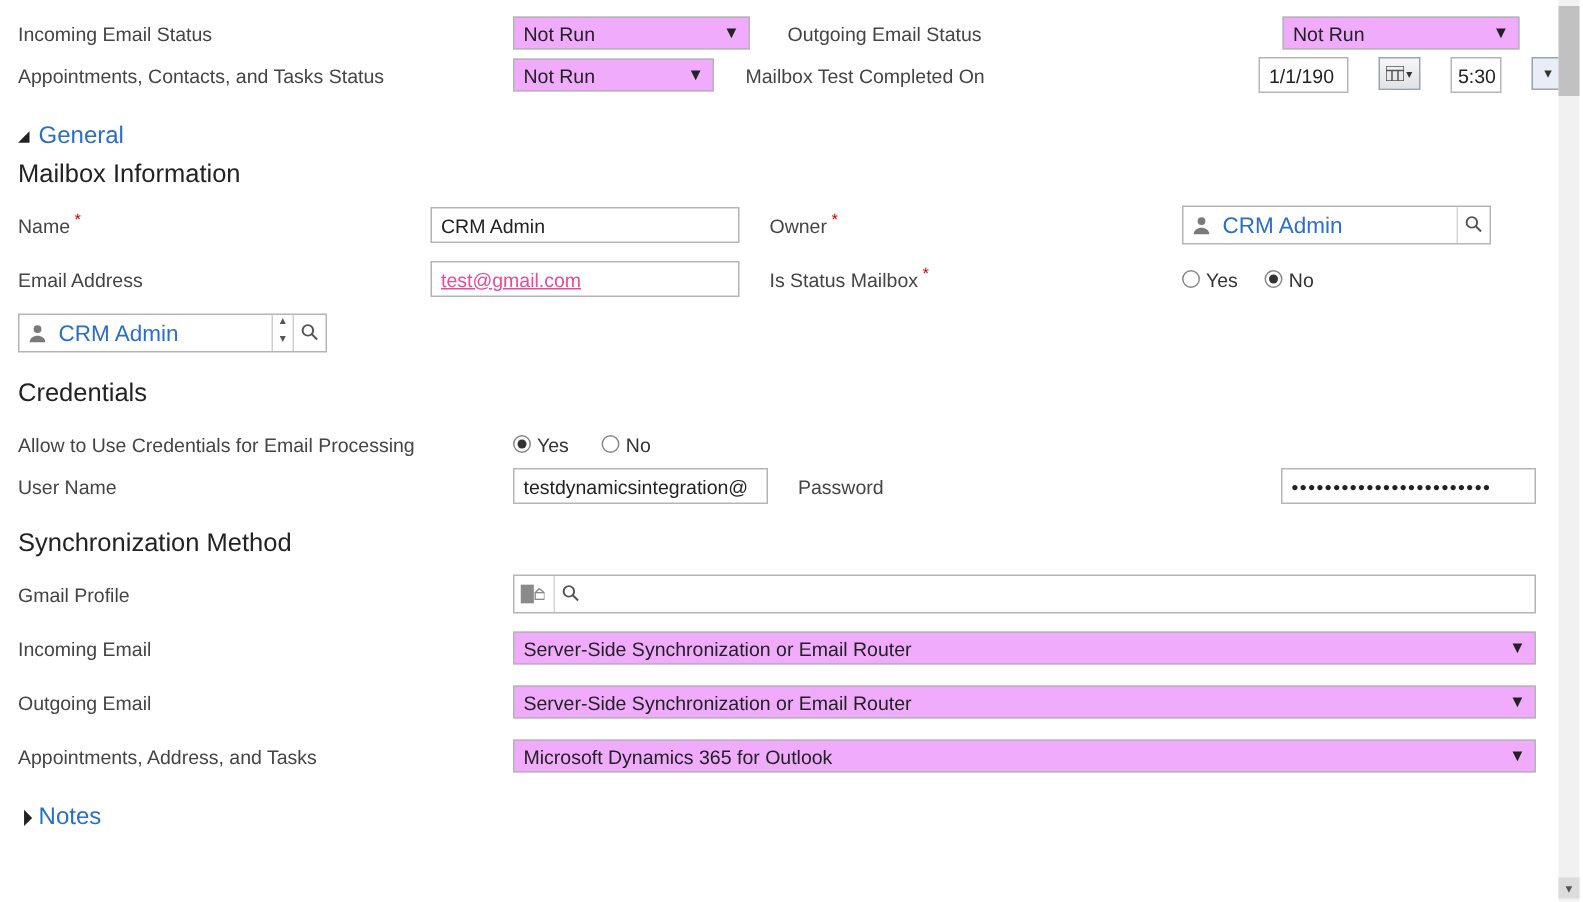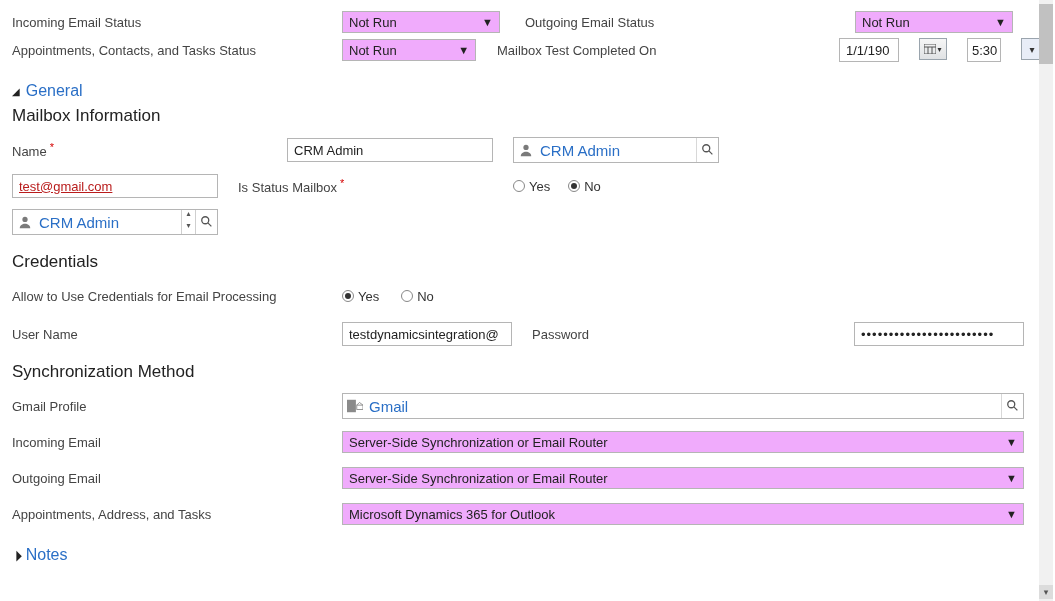--- a/index.html
+++ b/index.html
@@ -99,21 +99,21 @@
   .section-title .tri { font-size:10px; color:#222; margin-right:6px; }
   .subhead { font-size:17px; color:#222; margin:6px 0 10px 0; }
   .radio {
     width:12px; height:12px; border:1px solid #888; border-radius:50%;
     display:inline-block; vertical-align:middle; margin-right:4px; position:relative; background:#fff;
   }
   .radio.checked::after{
     content:""; position:absolute; left:2px; top:2px; width:6px; height:6px; border-radius:50%;
     background:#333;
   }
-  .emailLink { color:#b91c1c; text-decoration:underline; }
+  .emailLink { color:#ec4899; text-decoration:underline; }
   .datebox { display:flex; gap:20px;padding-left:12px; }
   .dateinput { width:60px; }
   .datepickbtn {
     width:28px; height:22px; border:1px solid #9aa4ad; background:linear-gradient(#f6f6f6,#e0e2e4);
     display:flex;align-items:center;justify-content:center;font-size:10px;color:#333;
   }
   .timebtn {
     width:22px; height:22px; border:1px solid #9aa4ad; background:#e8edf7;
     display:flex;align-items:center;justify-content:center;font-size:10px;color:#333;
   }
@@ -183,38 +183,42 @@
   <div class="subhead">Mailbox Information</div>
 
   <div class="row">
     <div class="label" style="width:275px">
       <span>Name</span><span class="req"> *</span>
     </div>
     <div class="input" style="width:206px">
       <span>CRM Admin</span>
     </div>
     <div style="width:20px"></div>
+    <div class="label" style="width:275px">
+      <span>Owner</span><span class="req"> *</span>
+    </div>
     <div class="lookup" style="width:206px">
       <span class="lk-icon">
         <svg class="person" viewBox="0 0 16 16">
             <circle cx="8" cy="5" r="3" fill="#7a7a7a"></circle>
             <path d="M2 15c0-3 3-5 6-5s6 2 6 5" fill="#7a7a7a"></path>
           </svg>
       </span>
       <span class="lk-text">CRM Admin</span>
       <span class="lk-search">
         <svg class="lookupglass" viewBox="0 0 16 16">
             <circle cx="6" cy="6" r="4" fill="none" stroke="#555" stroke-width="1.5"></circle>
             <line x1="9" y1="9" x2="13" y2="13" stroke="#555" stroke-width="1.5"></line>
           </svg>
       </span>
     </div>
   </div>
 
   <div class="row" style="margin-top:8px">
+    <div class="label" style="width:275px">Email Address</div>
     <div class="input" style="width:206px">
       <span class="emailLink">test@gmail.com</span>
     </div>
     <div style="width:20px"></div>
     <div class="label" style="width:275px">
       <span>Is Status Mailbox</span><span class="req"> *</span>
     </div>
     <div style="display:flex;align-items:center;gap:18px;">
       <label style="display:flex;align-items:center;">
         <span class="radio"></span>
@@ -258,21 +262,21 @@
         <span class="radio checked"></span>
         <span>Yes</span>
       </label>
       <label style="display:flex;align-items:center;">
         <span class="radio"></span>
         <span>No</span>
       </label>
     </div>
   </div>
 
-  <div class="row" style="margin-top:10px">
+  <div class="row" style="">
     <div class="label" style="width:330px">User Name</div>
     <div class="input" style="width:170px">
       <span>testdynamicsintegration@</span>
     </div>
     <div style="width:20px"></div>
     <div class="label" style="width:322px">Password</div>
     <div class="input" style="width:170px">
       <span style="letter-spacing:1px">••••••••••••••••••••••••</span>
     </div>
   </div>
@@ -282,21 +286,20 @@
   <div class="row" style="margin-top:6px">
     <div class="label" style="width:330px">Gmail Profile</div>
     <div class="lookup" style="width:682px">
       <span class="lk-icon">
         <svg class="server" viewBox="0 0 18 14">
             <rect x="0" y="0" width="10" height="14" fill="#8a8a8a"></rect>
             <rect x="11" y="6" width="7" height="5" fill="#fff" stroke="#8a8a8a"></rect>
             <polyline points="11,6 14,3 18,6" fill="none" stroke="#8a8a8a"></polyline>
           </svg>
       </span>
-      <span class="lk-text">Gmail</span>
       <span class="lk-search">
         <svg class="lookupglass" viewBox="0 0 16 16">
             <circle cx="6" cy="6" r="4" fill="none" stroke="#555" stroke-width="1.5"></circle>
             <line x1="9" y1="9" x2="13" y2="13" stroke="#555" stroke-width="1.5"></line>
           </svg>
       </span>
     </div>
   </div>
 
   <div class="row" style="margin-top:8px">

